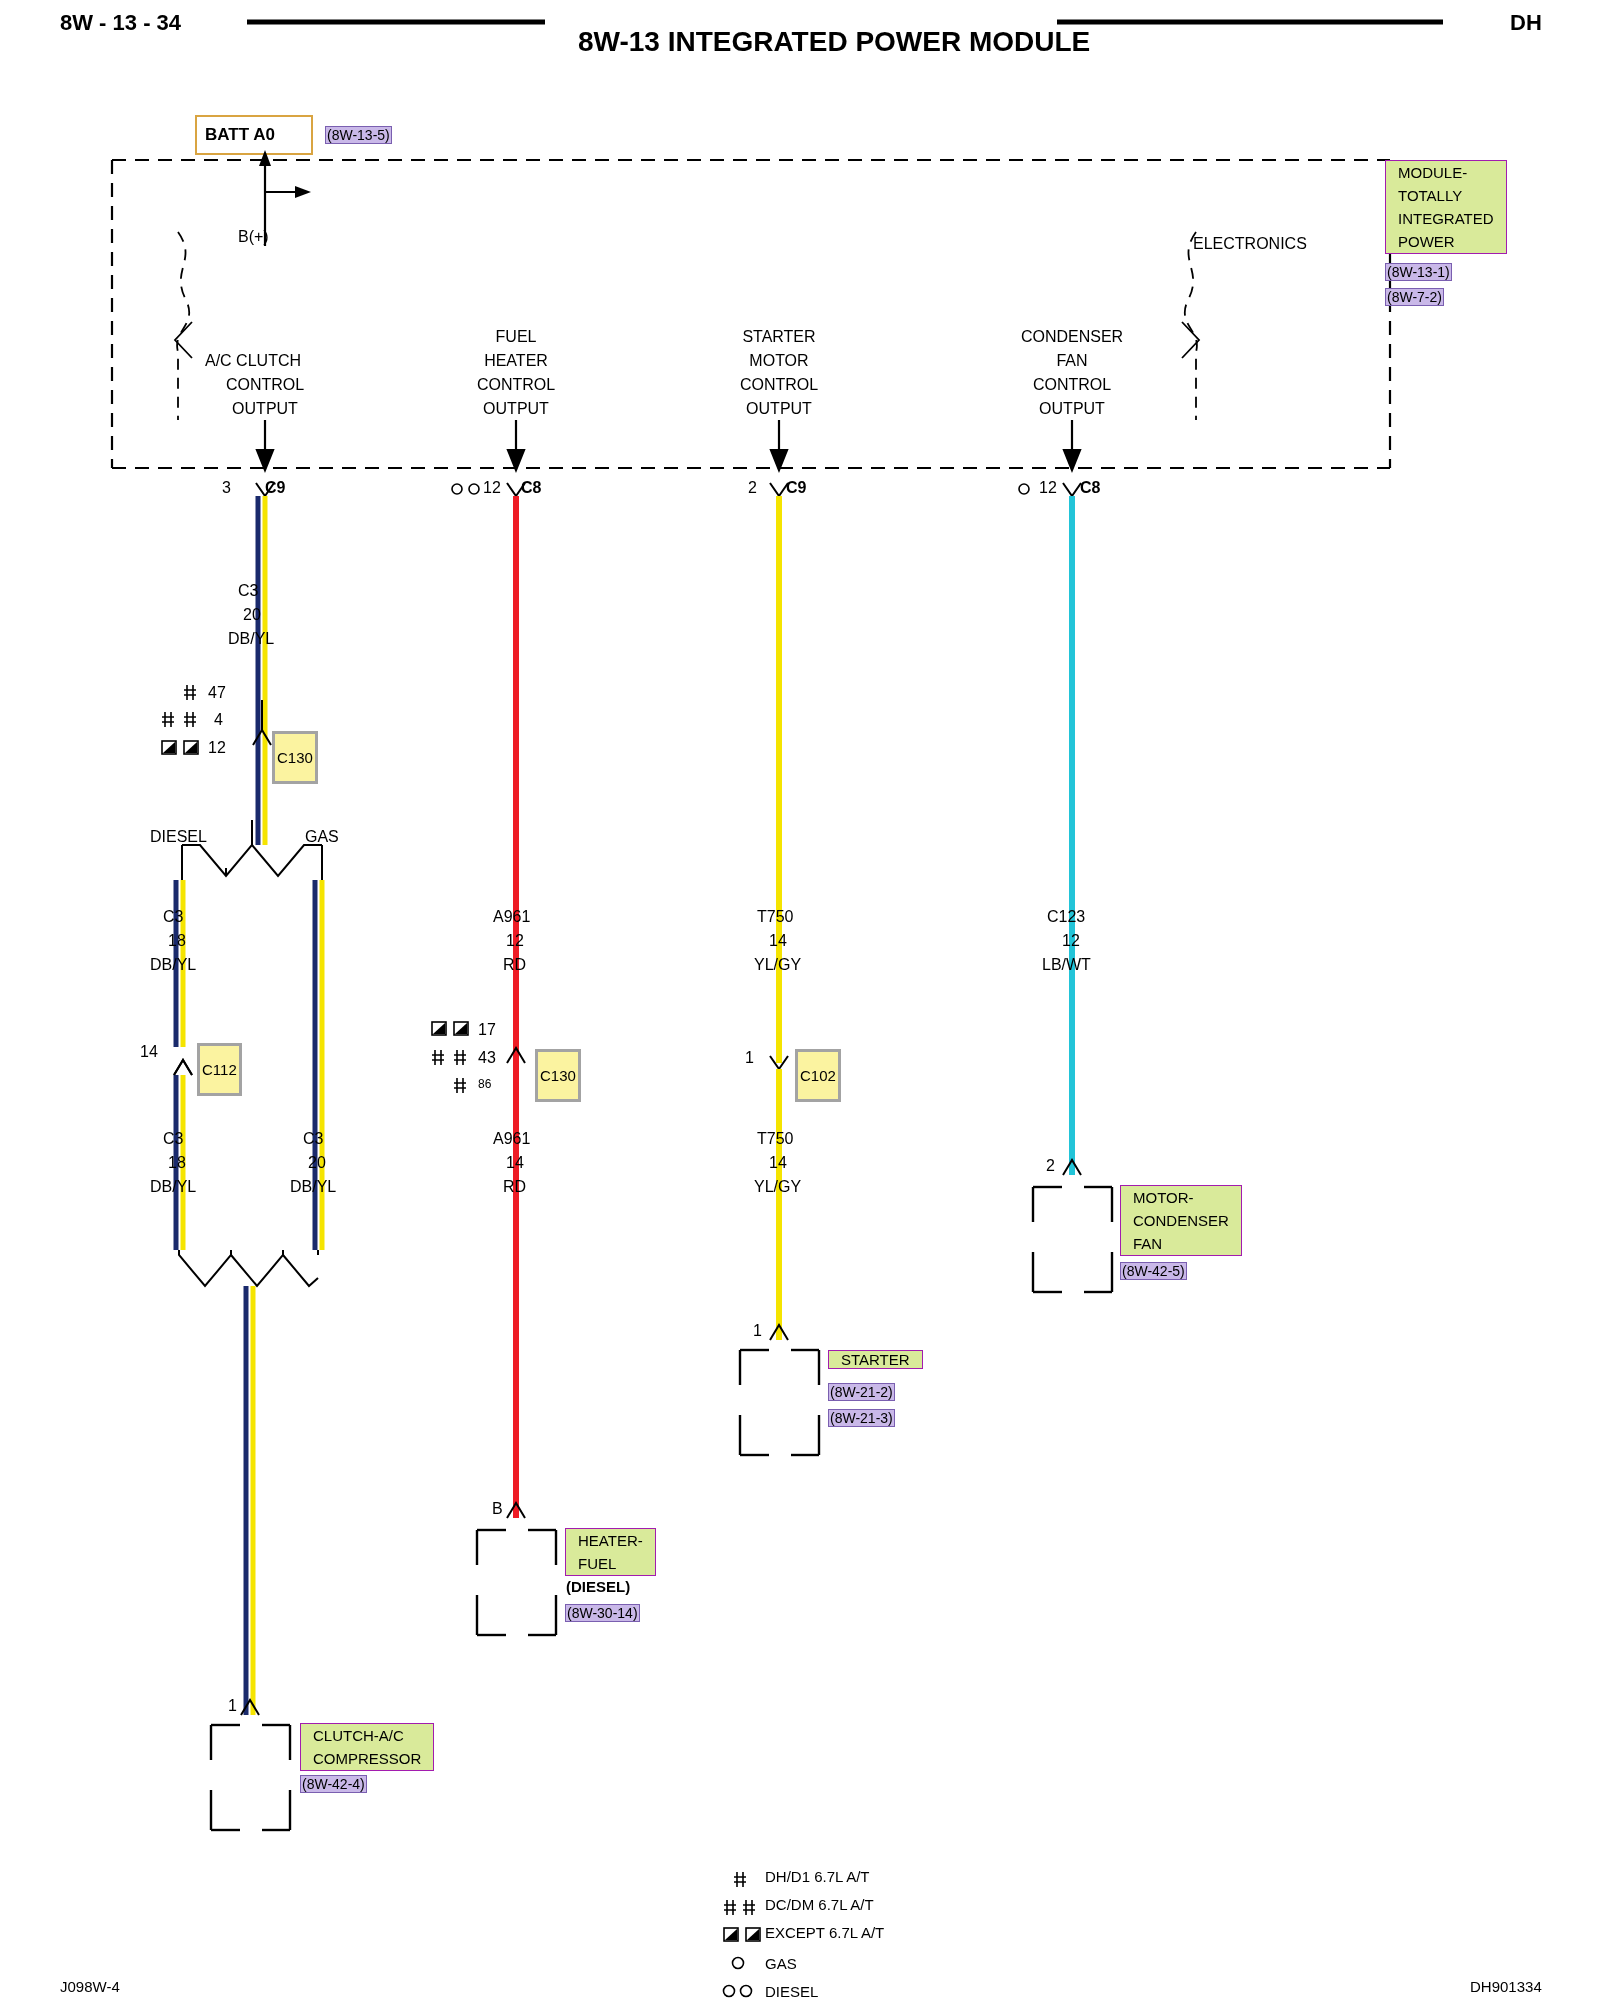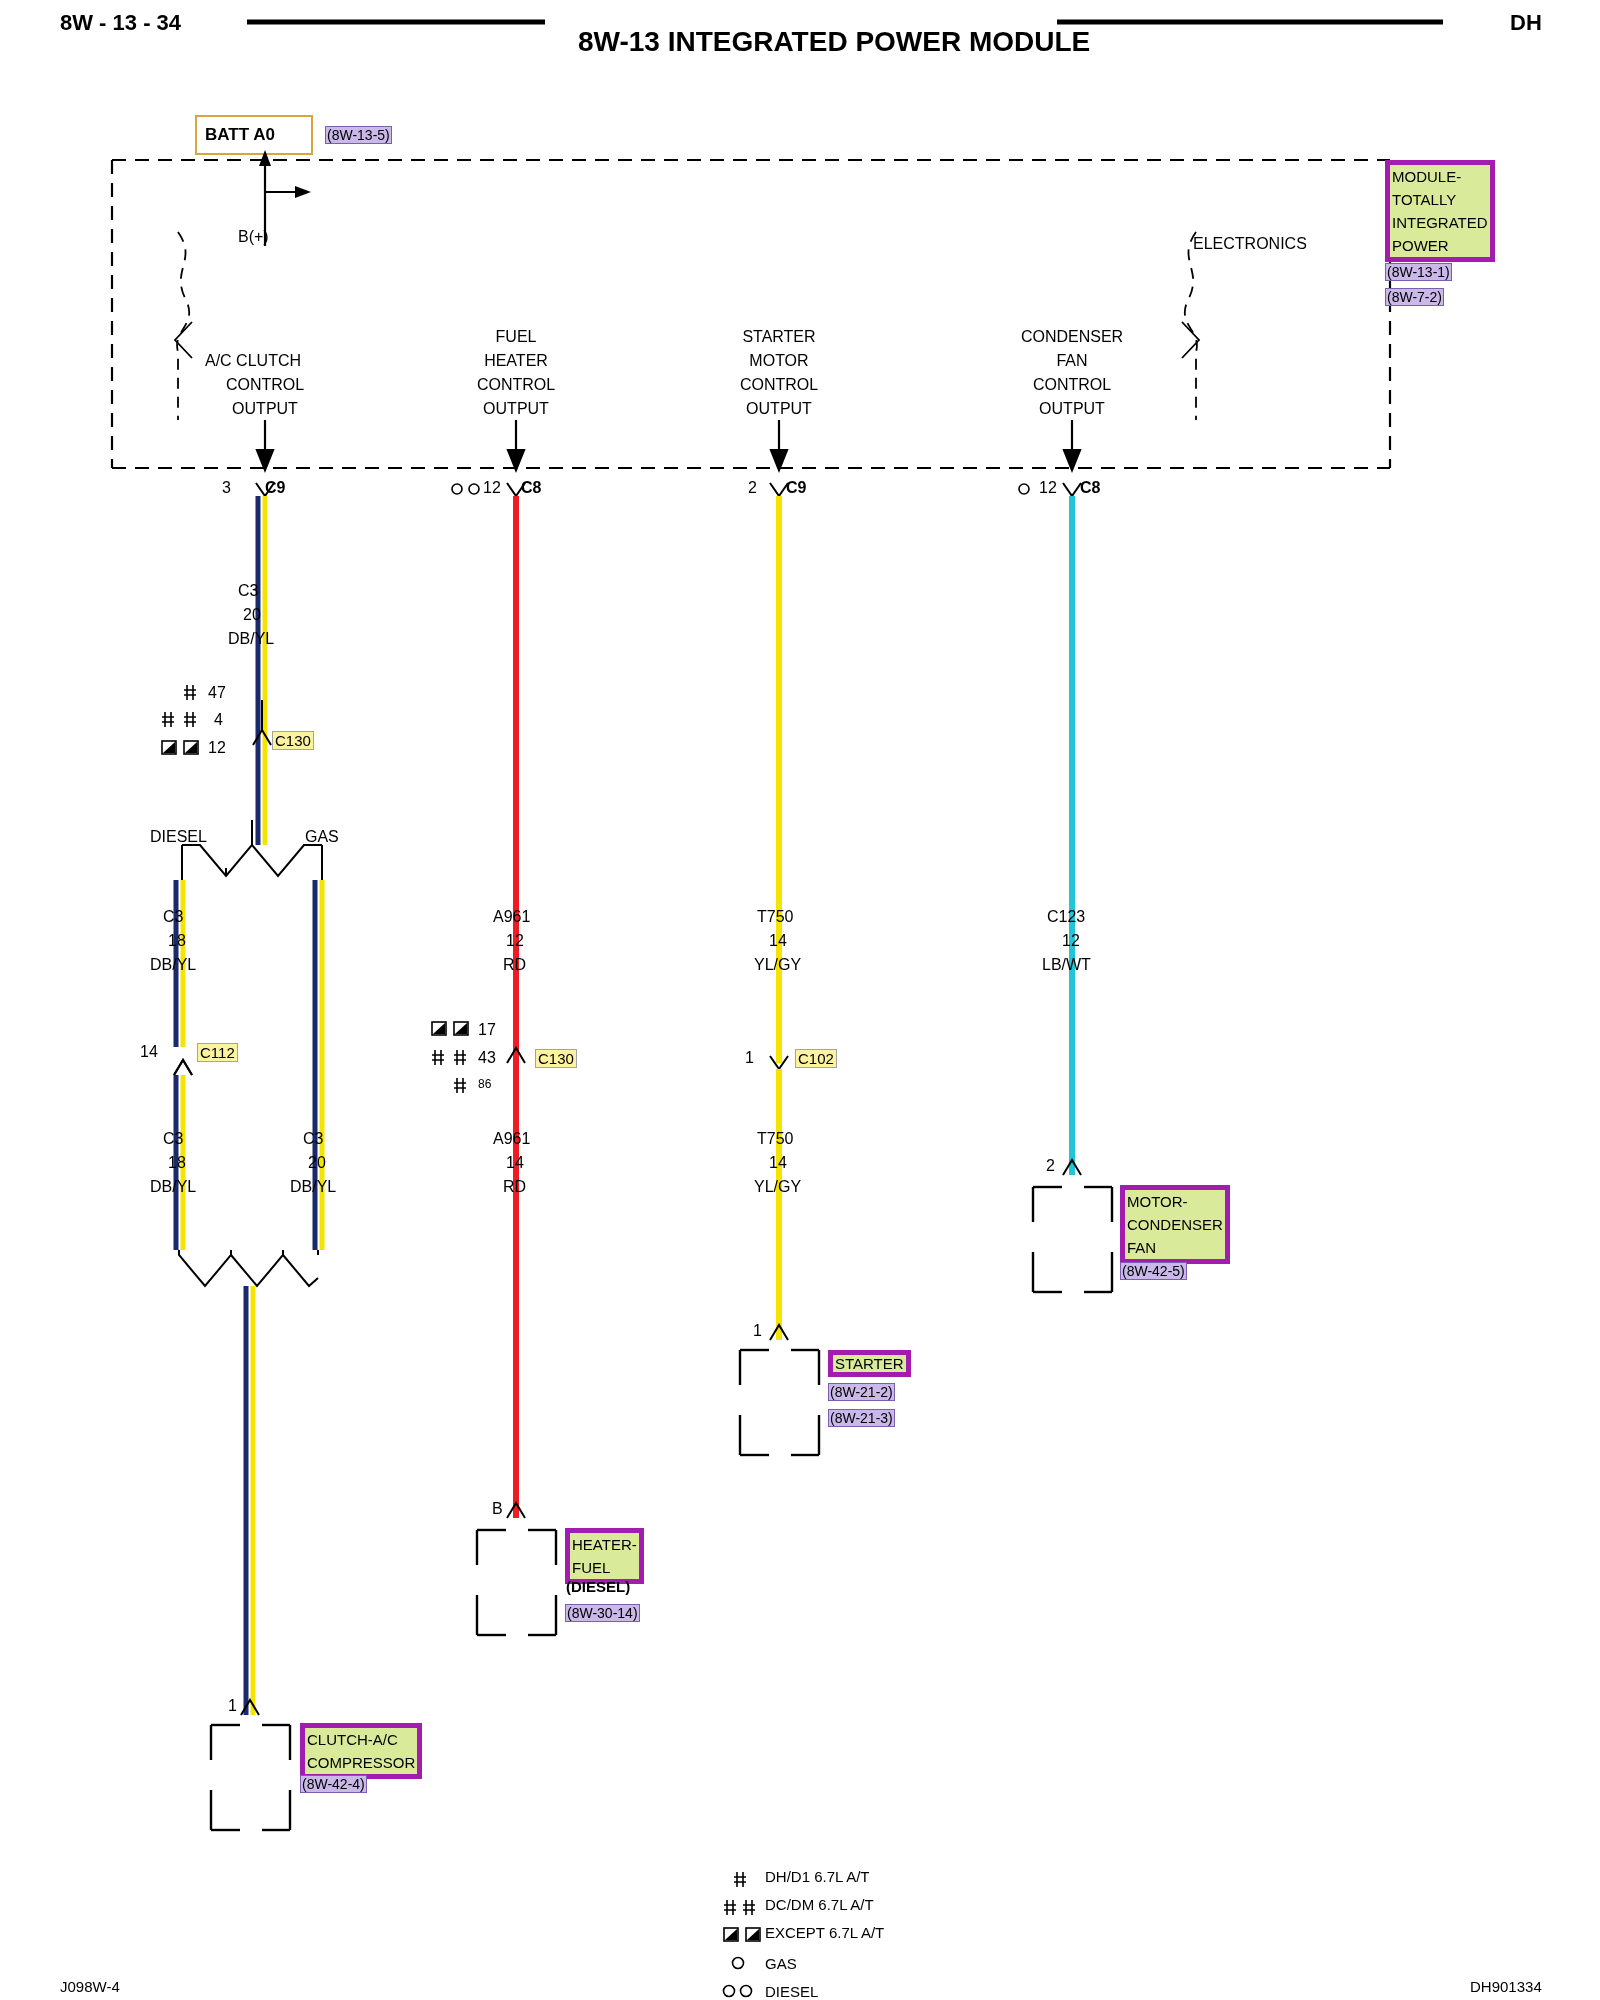--- a/index.html
+++ b/index.html
@@ -4,23 +4,23 @@
 <style>
   html,body{margin:0;padding:0;}
   body{
     width:1600px;height:2000px;position:relative;background:#ffffff;
     font-family:"Liberation Sans",sans-serif;
     -webkit-font-smoothing:antialiased;
   }
   #sheet{position:absolute;left:0;top:0;width:1600px;height:2000px;}
   .t{position:absolute;white-space:pre;font-family:"Liberation Sans",sans-serif;}
   .b{font-weight:bold;}
-  .hl-green{background:#d9ea9a;border:5px solid #a21caf;padding:0 2px;}
+  .hl-green{background:#d9ea9a;border:1px solid #a21caf;padding:0 12px;}
   .hl-purple{background:#c9b8e8;border:1px solid #7a5fb0;padding:0 1px;}
-  .hl-yellow{background:#fbf3a0;border:1px solid #a3a3a3;padding:0 2px;}
+  .hl-yellow{background:#fbf3a0;border:3px solid #a3a3a3;padding:15px 2px;}
   svg{position:absolute;left:0;top:0;}
 </style>
 </head>
 <body>
 
 <div id="sheet">
 
 <svg width="1600" height="2000">
 
   <line x1="247" y1="22" x2="545" y2="22" stroke="#000" stroke-width="5"></line>

